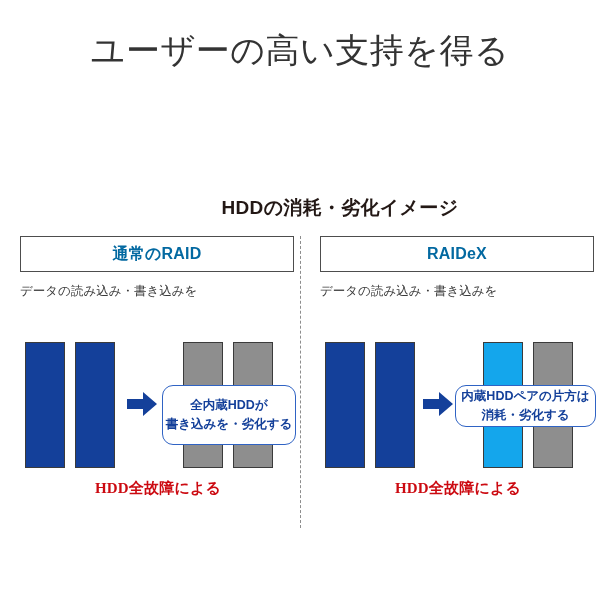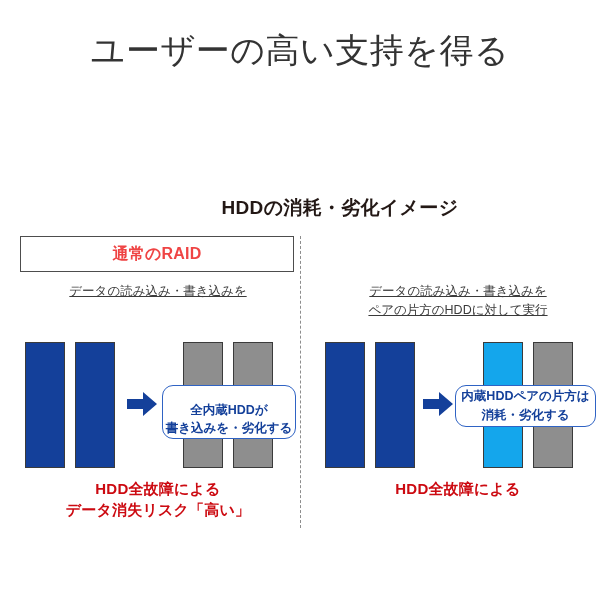--- a/index.html
+++ b/index.html
@@ -77,34 +77,32 @@
     box-sizing: border-box;
     border: 1px solid #4d4d4d;
     background: #ffffff;
     display: flex;
     align-items: center;
     justify-content: center;
   }
   .panel-header-label {
     font-size: 16px;
     font-weight: bold;
-    color: #ef4444;
+    color: #0369a1;
     letter-spacing: 0.2px;
   }
 
   .panel-desc {
     position: absolute;
     top: 46px;
     left: 0;
     width: 276px;
-    text-align: center;
     font-size: 12.5px;
     line-height: 1.55;
     color: #3a3a3a;
-    text-decoration: underline;
   }
   .panel-desc div { white-space: nowrap; }
 
   
   .bars {
     position: absolute;
     top: 106px;
     left: 0;
     width: 276px;
     height: 126px;
@@ -150,22 +148,21 @@
     text-align: center;
     color: #14409a;
     font-weight: bold;
     font-size: 12.5px;
     line-height: 1.5;
     z-index: 3;
   }
   .callout-left {
     left: 142px;
     width: 134px;
-    height: 54px;
-    justify-content: flex-end;
+    height: 60px;
   }
   .callout-right {
     left: 135px;
     width: 141px;
     height: 42px;
     justify-content: center;
   }
   .callout div { white-space: nowrap; }
 
   
@@ -174,21 +171,21 @@
     top: 242px;
     left: 0;
     width: 276px;
     text-align: center;
     color: #cc0a11;
     font-weight: bold;
     font-size: 15px;
     line-height: 1.42;
     letter-spacing: 0.2px;
   }
-  .risk div { white-space: nowrap; }
+  .risk div { white-space: nowrap; font-family: Liberation Serif, serif; }
 </style>
 </head>
 <body>
 
 <div class="title-block">
   <div class="title-line">ユーザーの高い支持を得る</div>
 </div>
 
 <div class="section-subtitle">HDDの消耗・劣化イメージ</div>
 
@@ -217,30 +214,31 @@
     </svg>
   </div>
 
   <div class="callout callout-left">
     <div>全内蔵HDDが</div>
     <div>書き込みを・劣化する</div>
   </div>
 
   <div class="risk">
     <div>HDD全故障による</div>
-    <div>データ消失リスク「高い」</div>
   </div>
 </div>
 
 <div class="panel panel-right">
 
+  <div class="panel-header">
+    <span class="panel-header-label">RAIDeX</span>
+  </div>
 
   <div class="panel-desc">
     <div>データの読み込み・書き込みを</div>
-    <div>ペアの片方のHDDに対して実行</div>
   </div>
 
   <div class="bars">
     <div class="bar bar-b1"></div>
     <div class="bar bar-b2"></div>
     <div class="bar bar-b3 bar-cyan"></div>
     <div class="bar bar-b4 bar-gray"></div>
   </div>
 
   <div class="arrow arrow-right">

